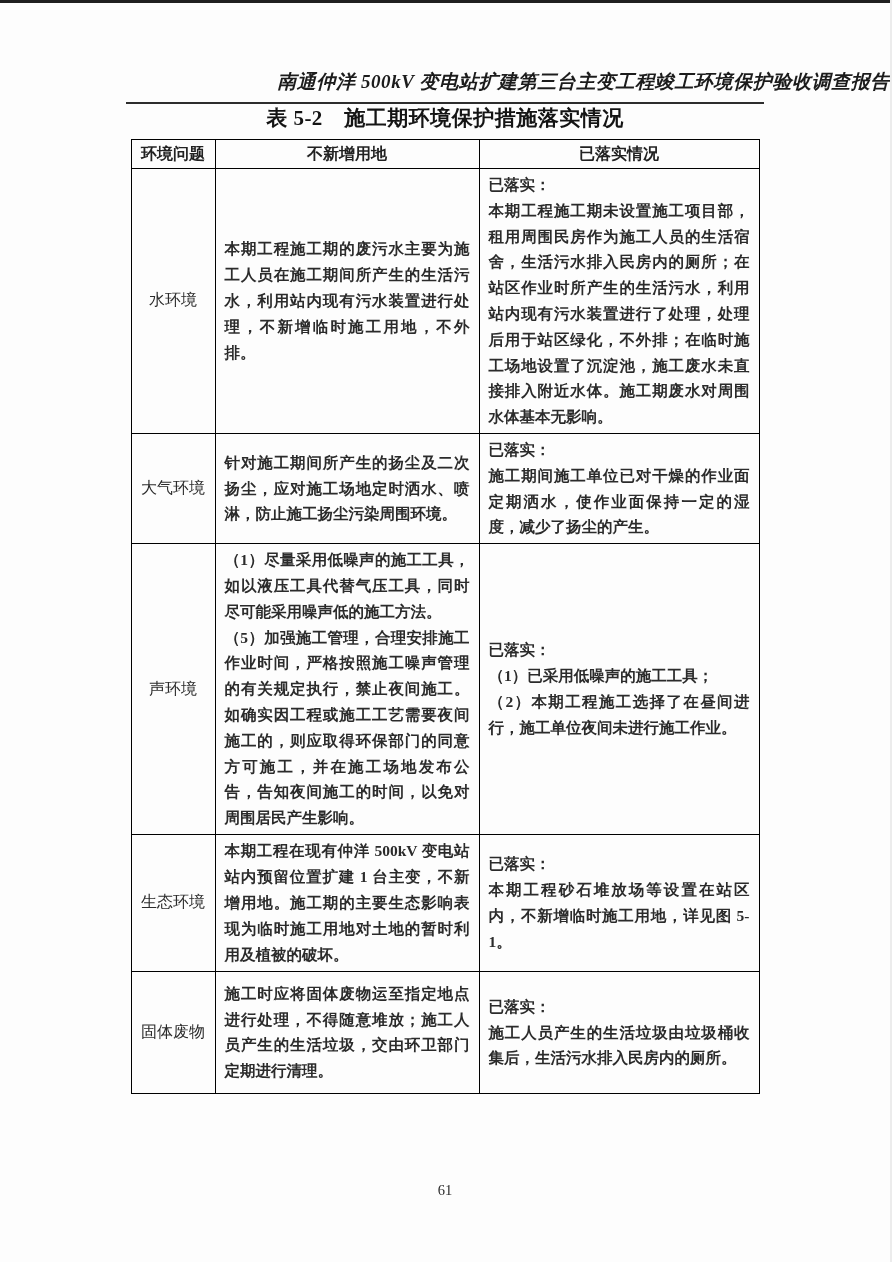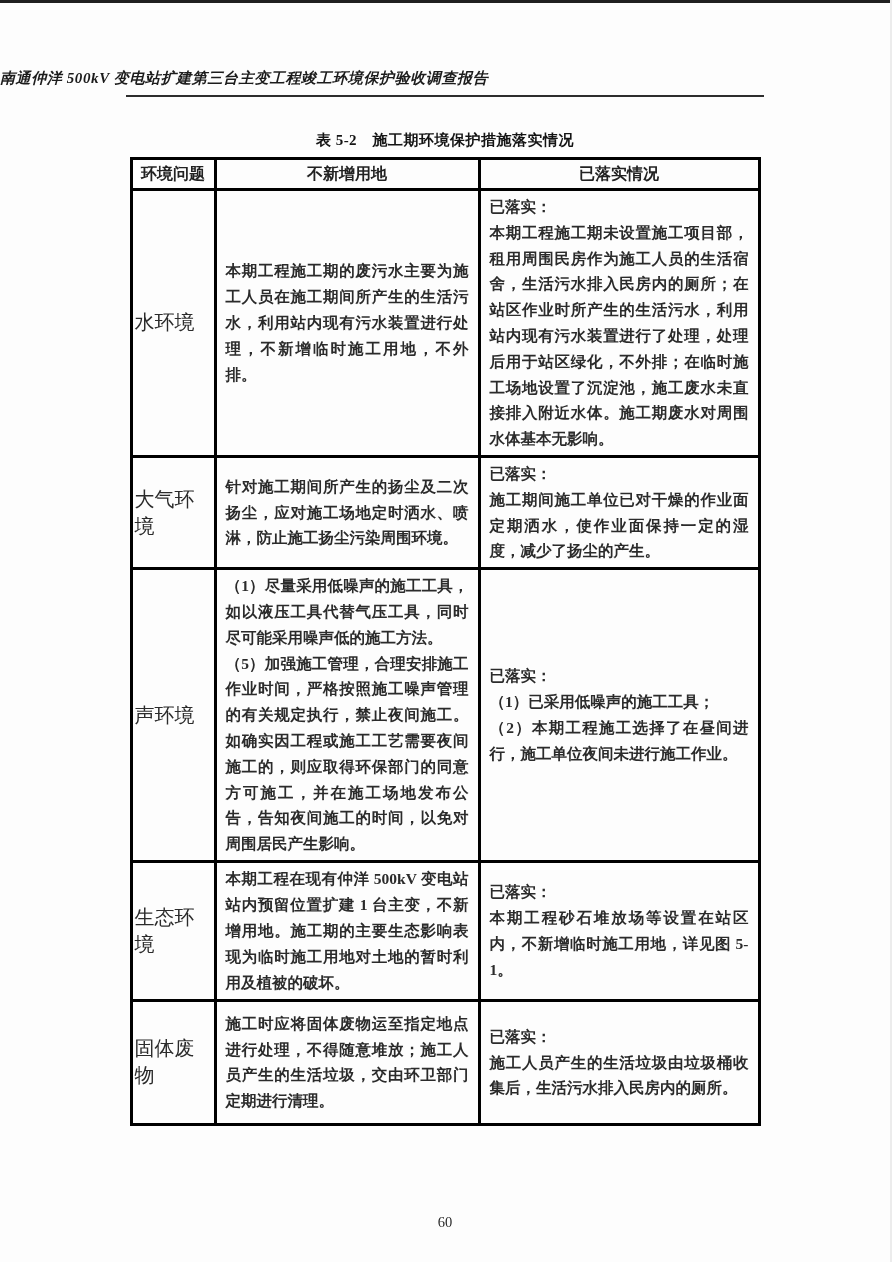--- a/index.html
+++ b/index.html
@@ -18,64 +18,63 @@
     box-sizing: border-box;
   }
   .scan-edge-top {
     position: absolute;
     top: 0; left: 0;
     width: 100%; height: 3px;
     background: #202020;
   }
   .doc-header {
     margin-top: 69px;
-    text-align: left;
+    text-align: right;
     font-weight: bold;
     font-style: italic;
-    font-size: 15px;
+    font-size: 19px;
     letter-spacing: 0.6px;
     color: #1c1c1c;
   }
   .header-rule {
     width: 638px;
     margin: 7px auto 0 auto;
     border-bottom: 2px solid #2d2d2d;
   }
   .table-title {
-    margin-top: 34px;
     text-align: center;
-    font-size: 15px;
+    font-size: 21px;
     font-weight: bold;
     color: #141414;
     letter-spacing: 0.5px;
   }
   table.report-table {
     width: 628px;
     margin: 7px auto 0 auto;
     border-collapse: collapse;
     table-layout: fixed;
   }
   .report-table th,
   .report-table td {
-    border: 3px solid #000000;
+    border: 1px solid #000000;
   }
   .report-table th {
     height: 26px;
     font-size: 16px;
     font-weight: bold;
     color: #222222;
     padding: 1px 4px;
   }
   col.c-issue  { width: 84px; }
   col.c-measure{ width: 264px; }
   col.c-status { width: 280px; }
   td.issue {
-    text-align: left;
+    text-align: center;
     vertical-align: middle;
-    font-size: 20px;
+    font-size: 16px;
     color: #2b2b2b;
     padding: 2px;
   }
   td.measure, td.status {
     vertical-align: middle;
     font-size: 15.5px;
     line-height: 25.8px;
     text-align: justify;
     padding: 3px 9px;
     color: #2b2b2b;
@@ -168,13 +167,13 @@
           <p>施工时应将固体废物运至指定地点进行处理，不得随意堆放；施工人员产生的生活垃圾，交由环卫部门定期进行清理。</p>
         </td>
         <td class="status">
           <p class="status-label">已落实：</p>
           <p>施工人员产生的生活垃圾由垃圾桶收集后，生活污水排入民房内的厕所。</p>
         </td>
       </tr>
     </tbody>
 </table>
 
-<div class="page-number">60</div>
+<div class="page-number">61</div>
 
 </body></html>

